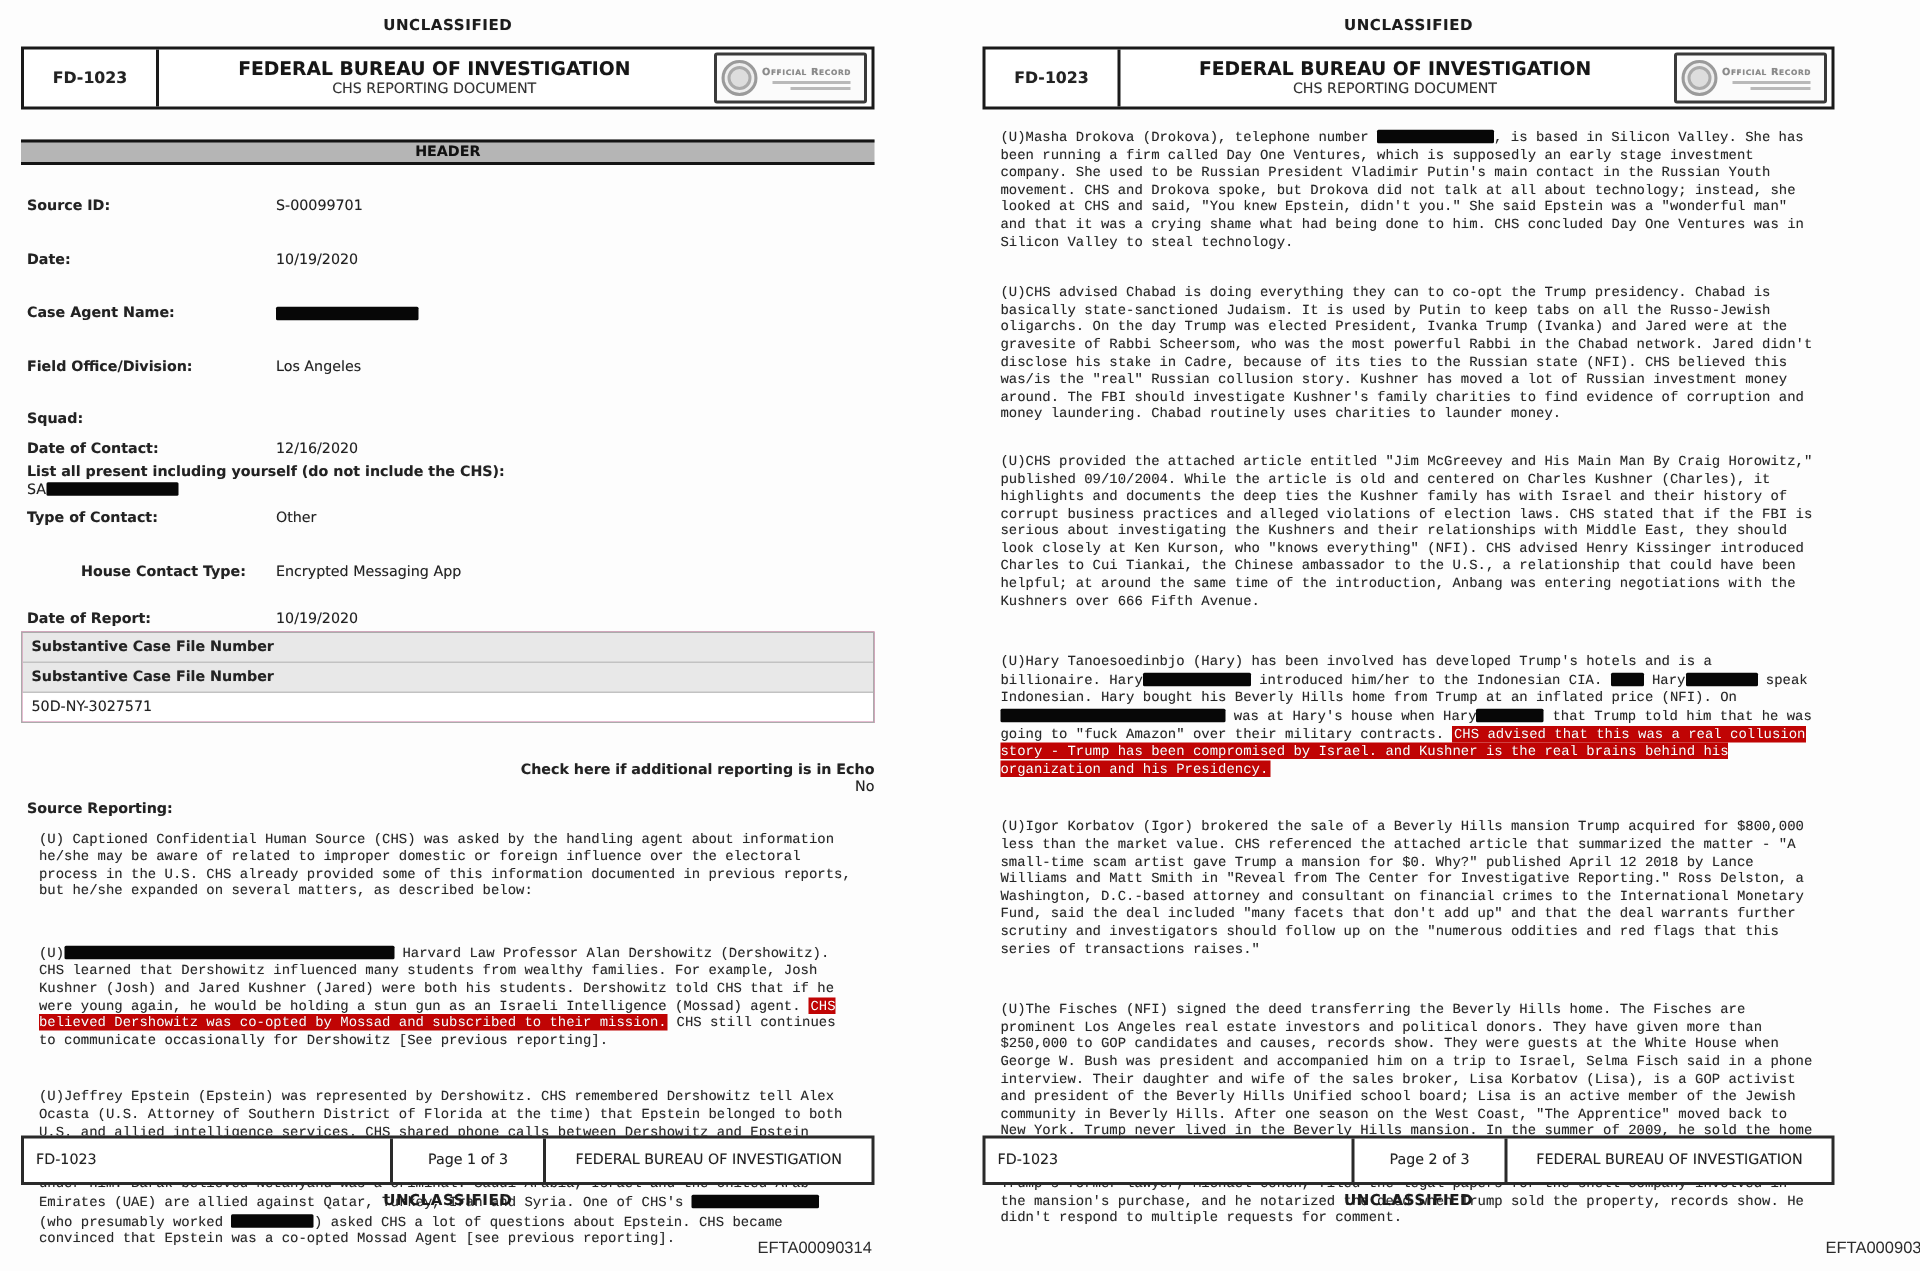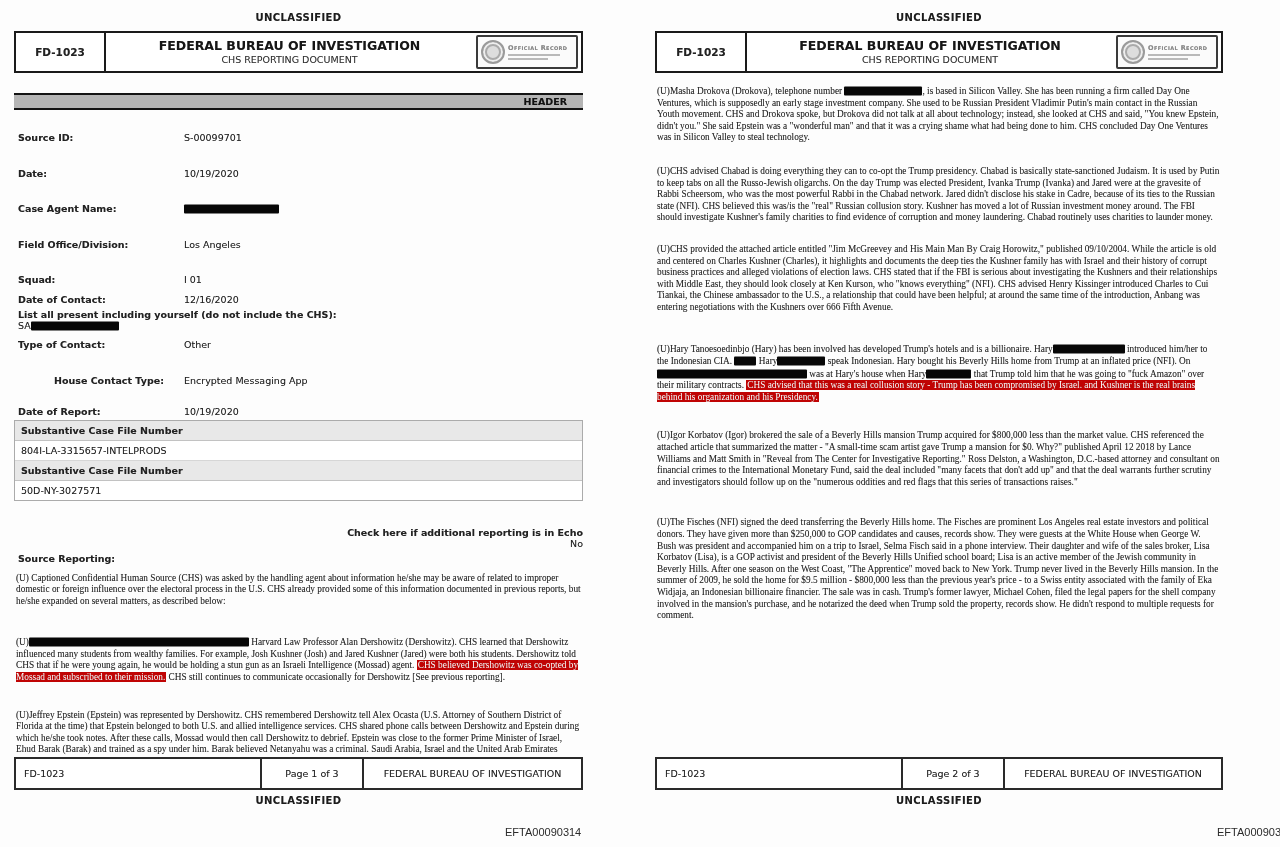--- a/index.html
+++ b/index.html
@@ -14,46 +14,46 @@
   .formhead{margin-top:8px;border:2px solid #1a1a1a;display:flex;height:38px;background:#fff;}
   .fh-num{flex:0 0 88px;border-right:2px solid #1a1a1a;display:flex;align-items:center;justify-content:center;
           font-weight:bold;font-size:10.5px;}
   .fh-title{flex:1;display:flex;flex-direction:column;align-items:center;justify-content:center;line-height:1.25;}
   .fh-t1{font-weight:bold;font-size:12.5px;color:#161616;}
   .fh-t2{font-size:9.5px;color:#333;}
   .stamp{flex:0 0 92px;margin:2px 3px;border:2px solid #3a3a3a;border-radius:2px;background:#fbfbfb;
          display:flex;align-items:center;gap:3px;padding:1px 3px;}
   .seal{flex:0 0 20px;height:20px;border-radius:50%;border:2px solid #9a9a9a;
         box-shadow:inset 0 0 0 2px #eee, inset 0 0 0 4px #aaa;background:#ddd;}
-  .stamp-txt{display:flex;flex-direction:column;min-width:0;}
+  .stamp-txt{display:flex;flex-direction:column;min-width:0;align-items:flex-end;}
   .stamp-title{font-variant:small-caps;font-weight:bold;font-size:6.5px;letter-spacing:.4px;color:#8a8a8a;white-space:nowrap;}
   .stamp-line{height:2px;background:#b9b9b9;margin-top:2px;width:52px;}
   .stamp-line.short{width:40px;}
 
   .secbar{margin-top:20px;background:#b5b5b5;border-top:2px solid #141414;border-bottom:2px solid #141414;
-          text-align:right;font-weight:bold;font-size:9.5px;padding:1px 16px;color:#111;}
+          text-align:center;font-weight:bold;font-size:9.5px;padding:1px 16px;color:#111;}
   .secbar.src{margin-top:3px;border-bottom:3px solid #141414;}
 
   .fields{margin-top:4px;}
   .frow{display:flex;height:15.5px;align-items:center;font-size:9.5px;margin-top:20px;}
   .flabel{flex:0 0 170px;font-weight:bold;padding-left:4px;box-sizing:border-box;}
   .flabel.indent{padding-left:40px;}
   .fval{flex:1;}
   .blocklabel{font-weight:bold;font-size:9.5px;padding-left:4px;}
   .blockval{font-size:9.5px;padding-left:4px;}
 
   .cftable{border:1px solid #ababab;background:#ec4899;}
   .cf-head{background:#e8e8e8;border-bottom:1px solid #c2c2c2;font-weight:bold;font-size:9.5px;padding:4px 6px;}
   .cf-val{background:#fff;border-bottom:1px solid #d6d6d6;font-size:9.5px;padding:4px 6px;}
   .cf-val:last-child{border-bottom:none;}
 
   .echo{margin-top:26px;text-align:right;}
   .srclabel{margin-top:4px;}
 
-  p.body{font-family:Liberation Serif, serif;font-size:9.3px;line-height:11.6px;margin:2px;color:#272727;}
+  p.body{font-family:Liberation Mono, monospace;font-size:9.3px;line-height:11.6px;margin:12px;color:#272727;}
   .redact{display:inline-block;background:#070707;height:9px;transform:translateY(1.5px);border-radius:1px;}
   .hl{background:#c00404;color:#fff;padding:0 1px;}
 
   .footer{position:absolute;top:757px;left:0;right:0;border:2px solid #2a2a2a;display:flex;height:29px;
           align-items:stretch;background:#fff;font-size:9.5px;}
   .f-c1{flex:0 0 236px;display:flex;align-items:center;padding-left:8px;}
   .f-c2{flex:0 0 100px;border-left:2px solid #2a2a2a;display:flex;align-items:center;justify-content:center;}
   .f-c3{flex:1;border-left:2px solid #2a2a2a;display:flex;align-items:center;justify-content:center;}
   .classif.bottom{position:absolute;top:795px;left:0;right:0;margin:0;}
 
@@ -98,21 +98,20 @@
       <div class="frow">
         <span class="flabel">Case Agent Name:</span>
         <span class="fval"><span class="redact" style="width: 95px;"></span></span>
       </div>
       <div class="frow">
         <span class="flabel">Field Office/Division:</span>
         <span class="fval">Los Angeles</span>
       </div>
       <div class="frow">
         <span class="flabel">Squad:</span>
-        <span class="fval">I 01</span>
       </div>
     </div>
 
 
     <div class="frow" style="margin-top:4px;">
       <span class="flabel">Date of Contact:</span>
       <span class="fval">12/16/2020</span>
     </div>
 
     <div style="margin-top:2px;">
@@ -128,21 +127,20 @@
       <span class="flabel indent">House Contact Type:</span>
       <span class="fval">Encrypted Messaging App</span>
     </div>
     <div class="frow" style="margin-top:16px;">
       <span class="flabel">Date of Report:</span>
       <span class="fval">10/19/2020</span>
     </div>
 
     <div class="cftable">
       <div class="cf-head">Substantive Case File Number</div>
-      <div class="cf-val">804I-LA-3315657-INTELPRODS</div>
       <div class="cf-head">Substantive Case File Number</div>
       <div class="cf-val">50D-NY-3027571</div>
     </div>
 
     <div class="echo">
       <div class="blocklabel">Check here if additional reporting is in Echo</div>
       <div class="blockval">No</div>
     </div>
 
     <div class="blocklabel srclabel">Source Reporting:</div>

